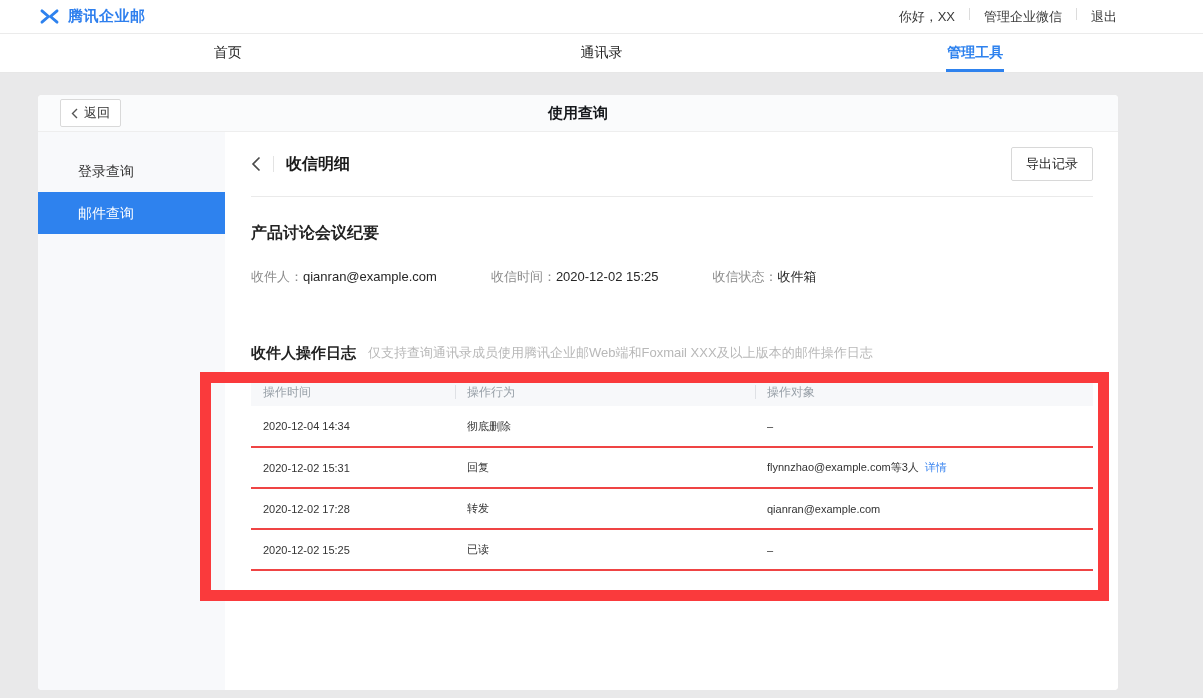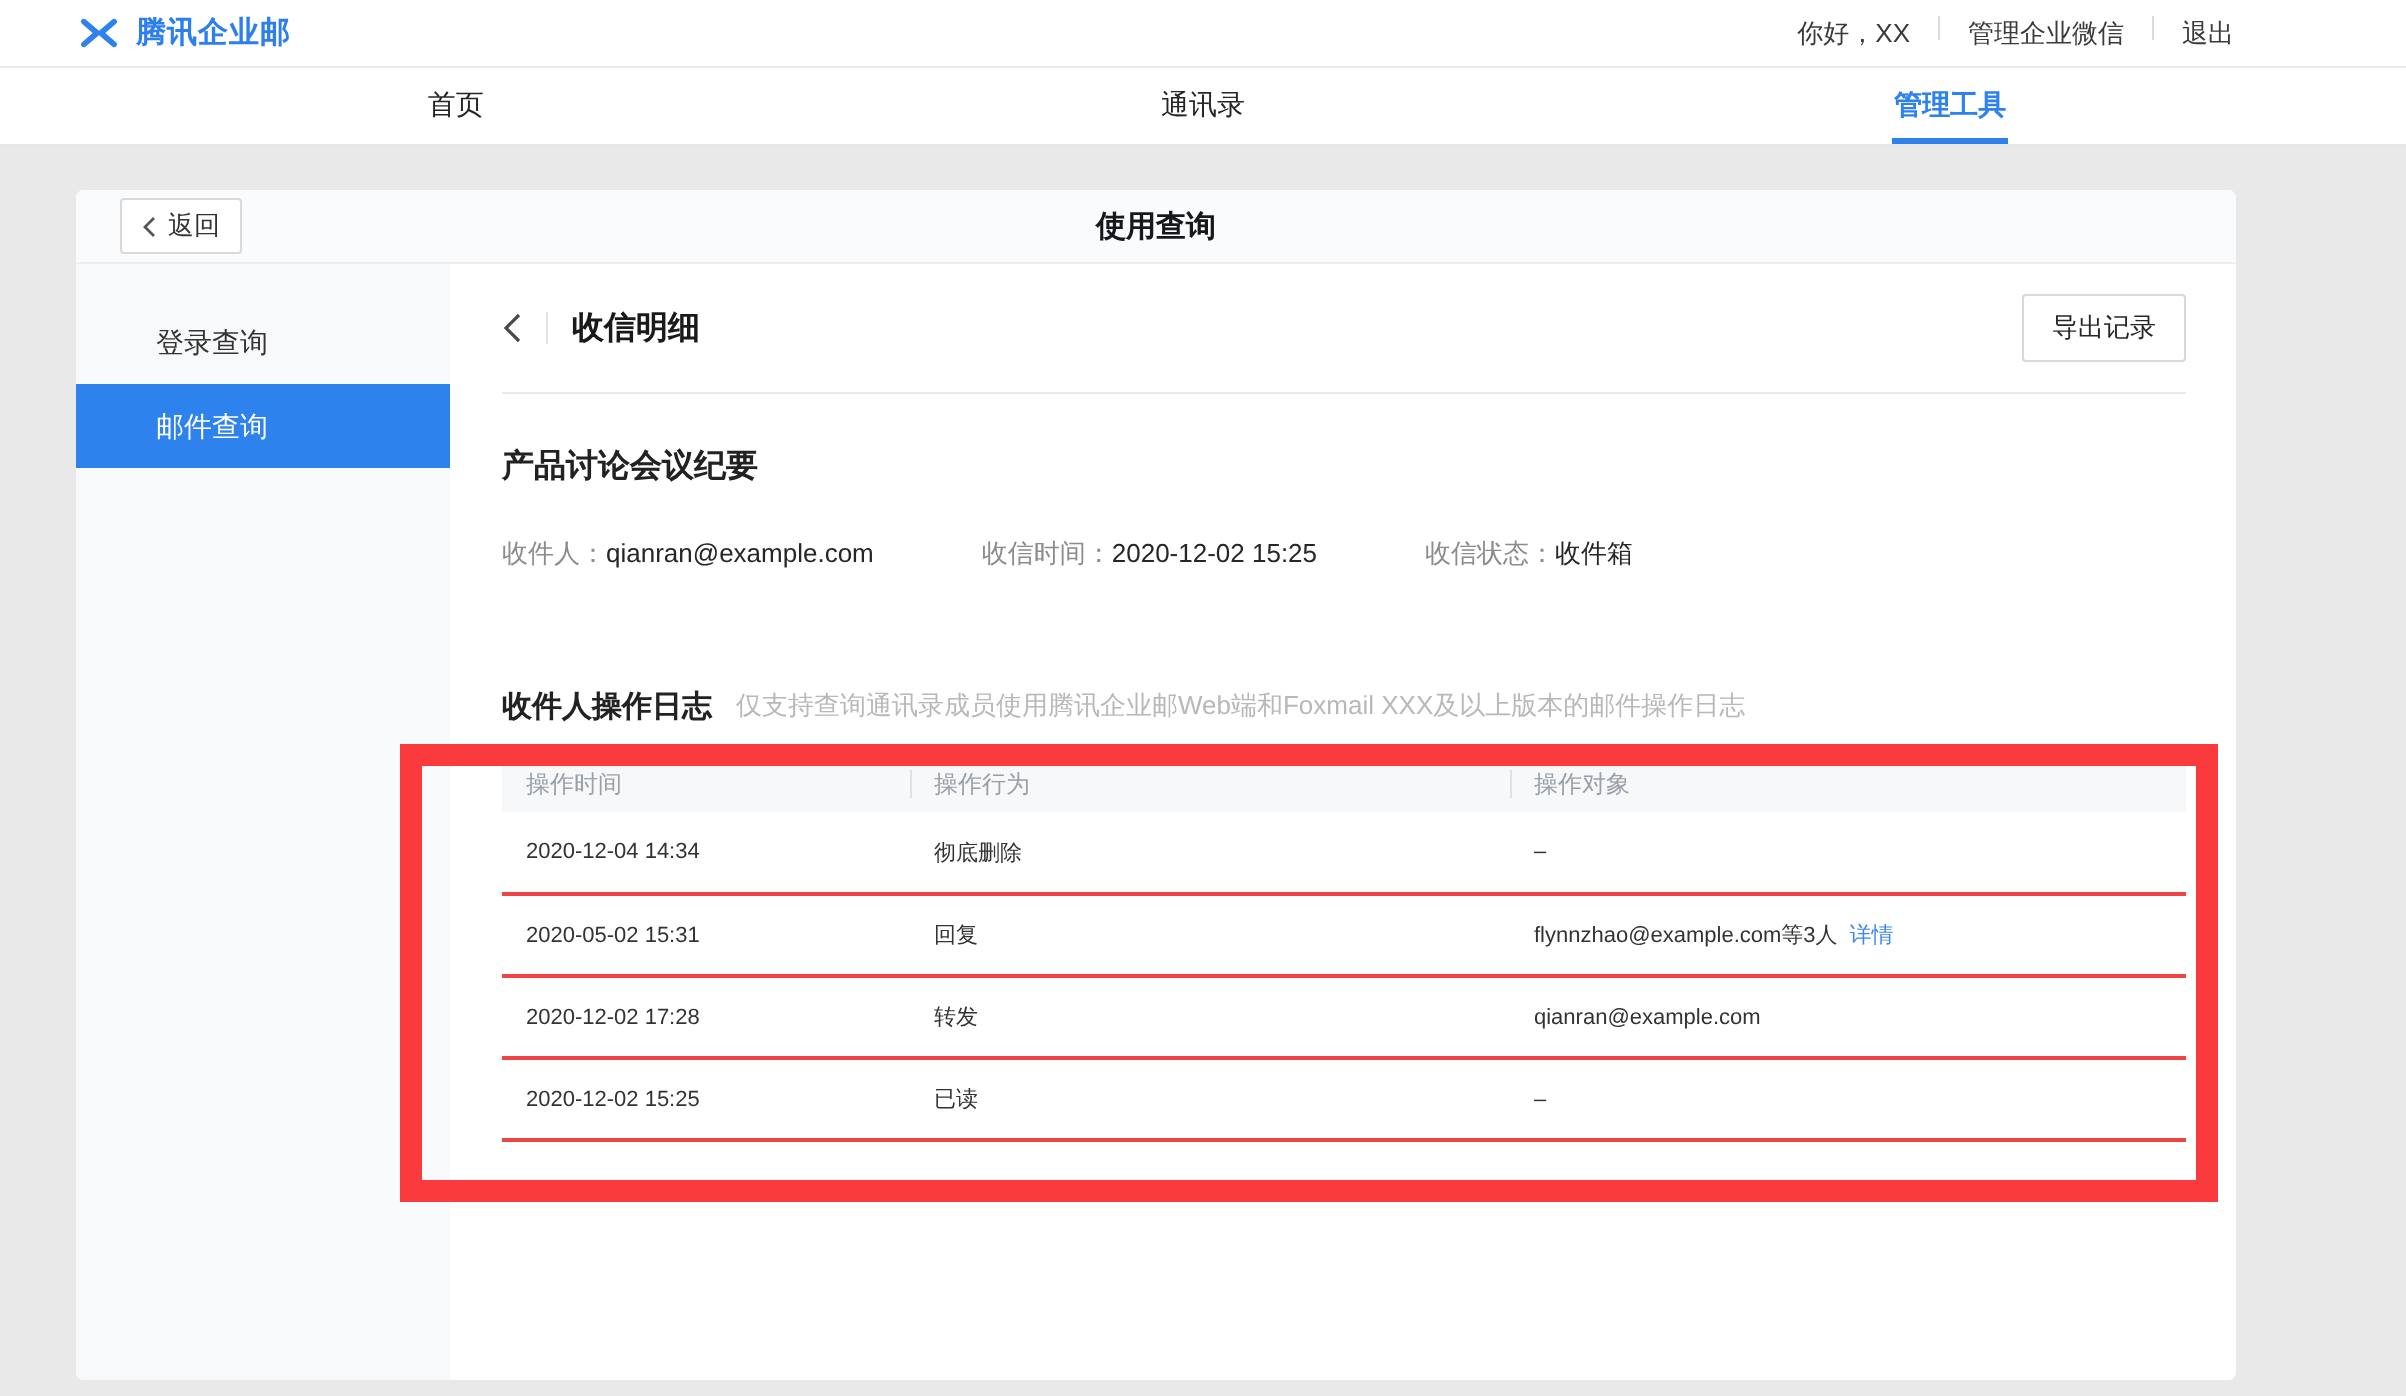--- a/index.html
+++ b/index.html
@@ -205,21 +205,21 @@
             <th>操作对象</th>
           </tr>
         </thead>
         <tbody>
           <tr>
             <td>2020-12-04 14:34</td>
             <td>彻底删除</td>
             <td>–</td>
           </tr>
           <tr>
-            <td>2020-05-02 15:31</td>
+            <td>2020-12-02 15:31</td>
             <td>回复</td>
             <td>
               <span>flynnzhao@example.com等3人</span><span class="detail-link">详情</span>
             </td>
           </tr>
           <tr>
             <td>2020-12-02 17:28</td>
             <td>转发</td>
             <td>qianran@example.com</td>
           </tr>

